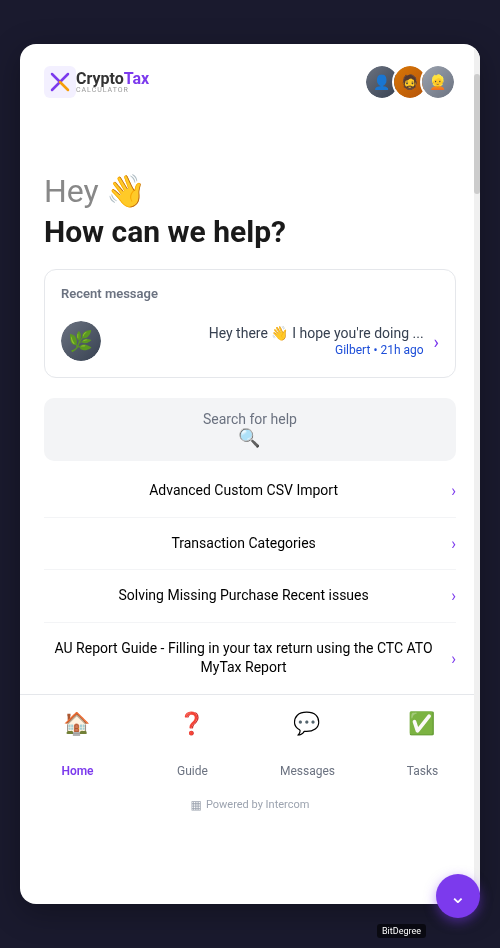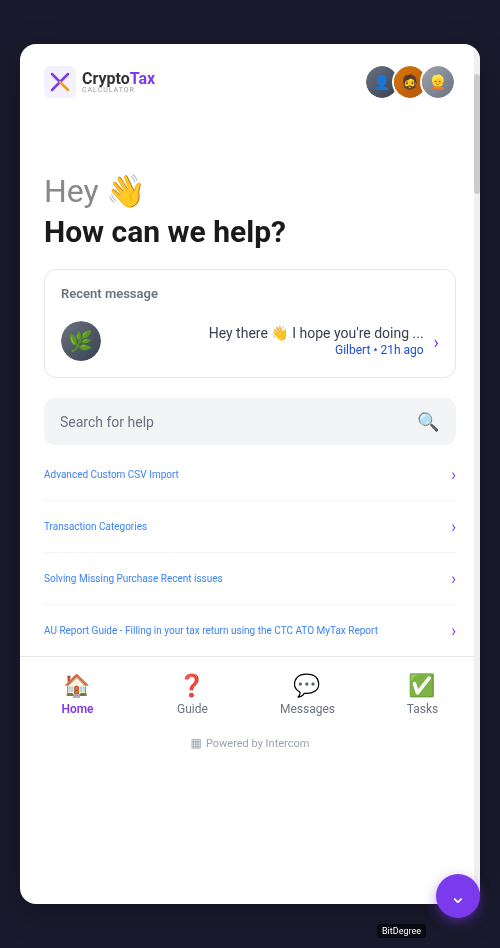--- a/index.html
+++ b/index.html
@@ -43,21 +43,20 @@
     }
     .header {
       display: flex;
       justify-content: space-between;
       align-items: center;
       padding: 20px 24px 0 24px;
     }
     .logo {
       display: flex;
       align-items: center;
-      gap: 6px;
     }
     .logo-icon {
       width: 32px;
       height: 32px;
     }
     .logo-text {
       display: flex;
       flex-direction: column;
       line-height: 1;
     }
@@ -151,20 +150,21 @@
     }
     .search-section {
       margin: 0 24px 4px 24px;
       background: #f3f4f6;
       border-radius: 10px;
       padding: 13px 16px;
       display: flex;
       align-items: center;
       justify-content: space-between;
       cursor: pointer;
+      flex-direction: column;
     }
     .search-placeholder {
       font-size: 14px;
       color: #6b7280;
     }
     .search-icon {
       color: #7c3aed;
       font-size: 18px;
     }
     .help-list {
@@ -175,25 +175,26 @@
       align-items: center;
       justify-content: space-between;
       padding: 16px 0;
       border-bottom: 1px solid #f3f4f6;
       cursor: pointer;
     }
     .help-item:last-child {
       border-bottom: none;
     }
     .help-item-text {
-      font-size: 10px;
-      color: #3b82f6;
+      font-size: 14px;
+      color: #000000;
       flex: 1;
       padding-right: 8px;
       line-height: 1.4;
+      text-align: center;
     }
     .help-chevron {
       color: #7c3aed;
       font-size: 16px;
       flex-shrink: 0;
     }
     .bottom-nav {
       border-top: 1px solid #e5e7eb;
       display: flex;
       padding: 12px 0 8px 0;
@@ -207,20 +208,21 @@
       gap: 4px;
       cursor: pointer;
       padding: 4px 0;
     }
     .nav-icon {
       font-size: 22px;
     }
     .nav-label {
       font-size: 12px;
       color: #6b7280;
+      margin-top: 24px;
     }
     .nav-item.active .nav-label {
       color: #7c3aed;
     }
     .nav-item.active .nav-icon {
       color: #7c3aed;
     }
     .powered-by {
       text-align: center;
       padding: 8px;

